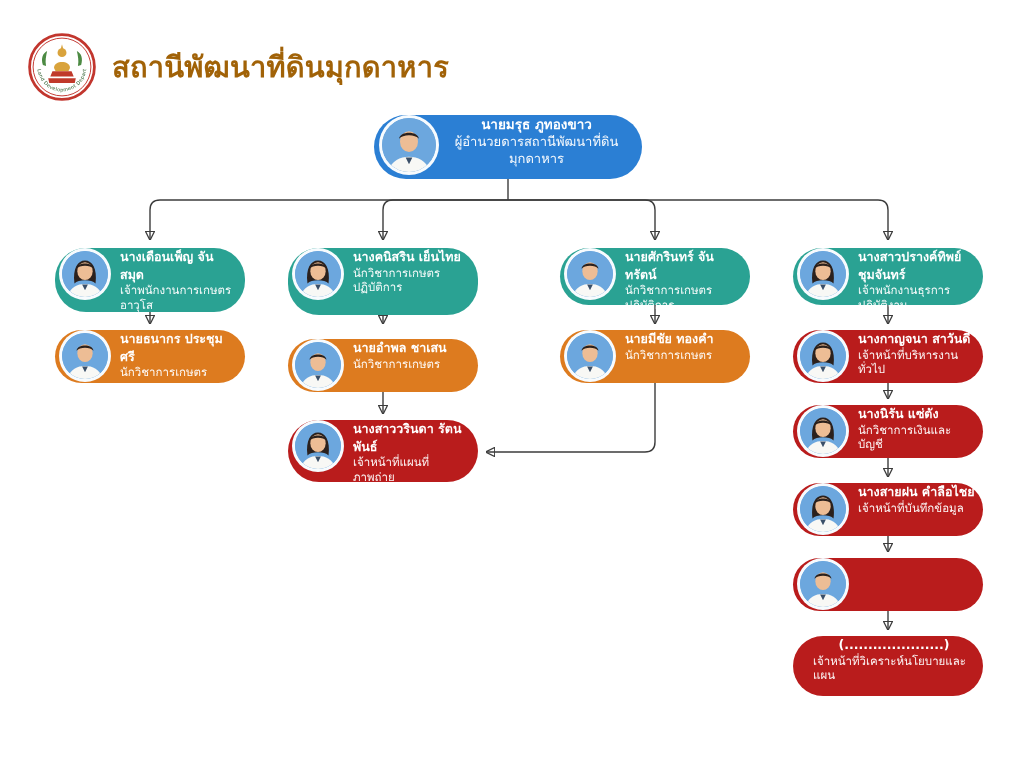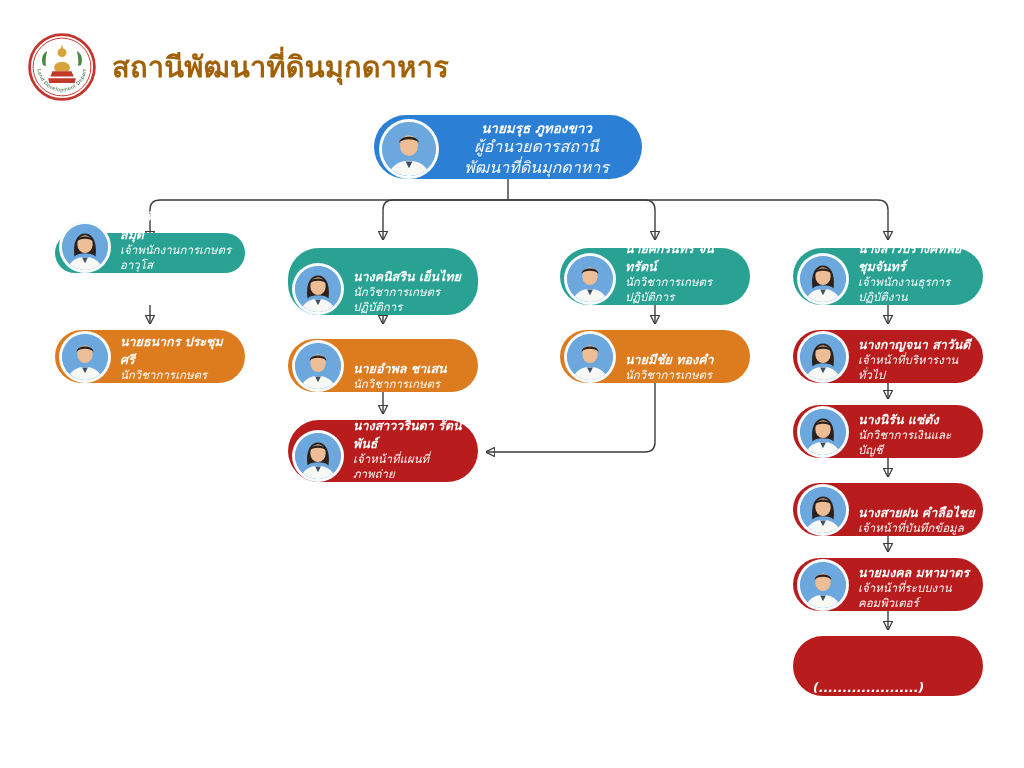--- a/index.html
+++ b/index.html
@@ -9,23 +9,22 @@
   }
   
   .brand{position:absolute;left:28px;top:33px;display:flex;align-items:center;gap:16px;}
   .logo{width:68px;height:68px;flex:0 0 auto;}
   .page-title{font-size:29px;font-weight:800;color:#a16207;letter-spacing:.2px;margin:0;}
   
   .wires{position:absolute;left:0;top:0;width:1024px;height:768px;pointer-events:none;}
   .wires path{fill:none;stroke:#3c3c3c;stroke-width:1.4px;}
   
   .card{
-    position:absolute;border-radius:31px;color:#fff;display:flex;align-items:flex-end;
+    position:absolute;border-radius:31px;color:#fff;display:flex;align-items:flex-start;
     box-sizing:border-box;
-    font-style:italic;
   }
   .c-blue{background:#2b7fd4;}
   .c-teal{background:#2aa293;}
   .c-orange{background:#dd7b1f;}
   .c-red{background:#b91c1c;}
   .photo{
     flex:0 0 auto;width:46px;height:46px;margin-left:4px;border-radius:50%;
     border:3px solid rgba(255,255,255,.95);overflow:hidden;background:#6ca7de;
   }
   .photo svg{display:block;width:100%;height:100%;}
@@ -33,21 +32,21 @@
   .body{fill:#f8f8f5;} .collar{fill:#3a4f68;}
   .m .hair-f{display:none;}
   .txt{margin-left:9px;min-width:0;padding-right:8px;}
   .nm{font-weight:bold;font-size:12.5px;line-height:1.4;}
   .ti{font-size:11.5px;line-height:1.3;opacity:.96;}
   
   .director{left:374px;top:115px;width:268px;height:64px;border-radius:32px;}
   .director .photo{width:54px;height:54px;margin-left:5px;}
   .director .txt{flex:1;text-align:center;margin-left:0;padding:0 10px 0 2px;}
   .director .nm{font-size:13.5px;}
-  .director .ti{font-size:16px;}
+  .director .ti{font-size:13px;}
   .no-photo .txt{margin-left:20px;}
   .no-photo .nm{text-align:center;}
 </style>
 </head>
 <body>
 
 <div class="brand">
   <svg class="logo" viewBox="0 0 64 64">
     <circle cx="32" cy="32" r="30.5" fill="#ffffff" stroke="#c2362e" stroke-width="2.6"></circle>
     <circle cx="32" cy="32" r="27.2" fill="#ffffff" stroke="#c2362e" stroke-width="0.9"></circle>
@@ -106,21 +105,21 @@
       <path class="collar" d="M21,35 L24,41 L27,35 Z"></path>
     </svg>
   </span>
   <div class="txt">
     <div class="nm">นายมรุธ ภูทองขาว</div>
     <div class="ti">ผู้อำนวยดารสถานีพัฒนาที่ดินมุกดาหาร</div>
   </div>
 </div>
 
 <div id="org">
-    <div class="card c-teal f" style="left: 55px; top: 233px; width: 190px; height: 40px;">
+    <div class="card c-teal f" style="left: 55px; top: 248px; width: 190px; height: 64px;">
     <span class="photo">
       <svg viewBox="0 0 48 48">
         <circle class="bg" cx="24" cy="24" r="24"></circle>
         <path class="hair hair-f" d="M13,34 C11,18 16.5,10 24,10 C31.5,10 37,18 35,34 C31,29.5 17,29.5 13,34 Z"></path>
         <ellipse class="face" cx="24" cy="21" rx="8" ry="9.3"></ellipse>
         <path class="hair" d="M15.2,18.5 C15.6,11.2 32.4,11.2 32.8,18.5 C29.8,14.2 18.2,14.2 15.2,18.5 Z"></path>
         <path class="body" d="M5,48 C9,37.5 16,34.5 24,34.5 C32,34.5 39,37.5 43,48 Z"></path>
         <path class="collar" d="M21,35 L24,41 L27,35 Z"></path>
       </svg>
     </span>
@@ -293,24 +292,21 @@
     <span class="photo">
       <svg viewBox="0 0 48 48">
         <circle class="bg" cx="24" cy="24" r="24"></circle>
         <path class="hair hair-f" d="M13,34 C11,18 16.5,10 24,10 C31.5,10 37,18 35,34 C31,29.5 17,29.5 13,34 Z"></path>
         <ellipse class="face" cx="24" cy="21" rx="8" ry="9.3"></ellipse>
         <path class="hair" d="M15.2,18.5 C15.6,11.2 32.4,11.2 32.8,18.5 C29.8,14.2 18.2,14.2 15.2,18.5 Z"></path>
         <path class="body" d="M5,48 C9,37.5 16,34.5 24,34.5 C32,34.5 39,37.5 43,48 Z"></path>
         <path class="collar" d="M21,35 L24,41 L27,35 Z"></path>
       </svg>
     </span>
-    <div class="txt">
-      <div class="nm">นายมงคล มหามาตร</div>
-      <div class="ti">เจ้าหน้าที่ระบบงานคอมพิวเตอร์</div>
-    </div>
   </div>
     <div class="card c-red no-photo" style="left: 793px; top: 636px; width: 190px; height: 60px;">
 
     <div class="txt">
       <div class="nm">(.....................)</div>
+      <div class="ti">เจ้าหน้าที่วิเคราะห์นโยบายและแผน</div>
     </div>
   </div>
   </div>
 
 </body></html>

